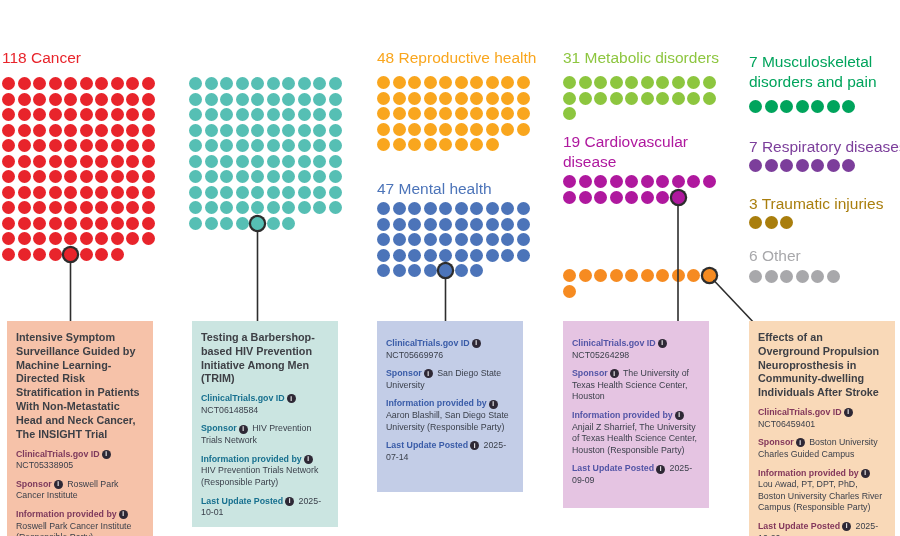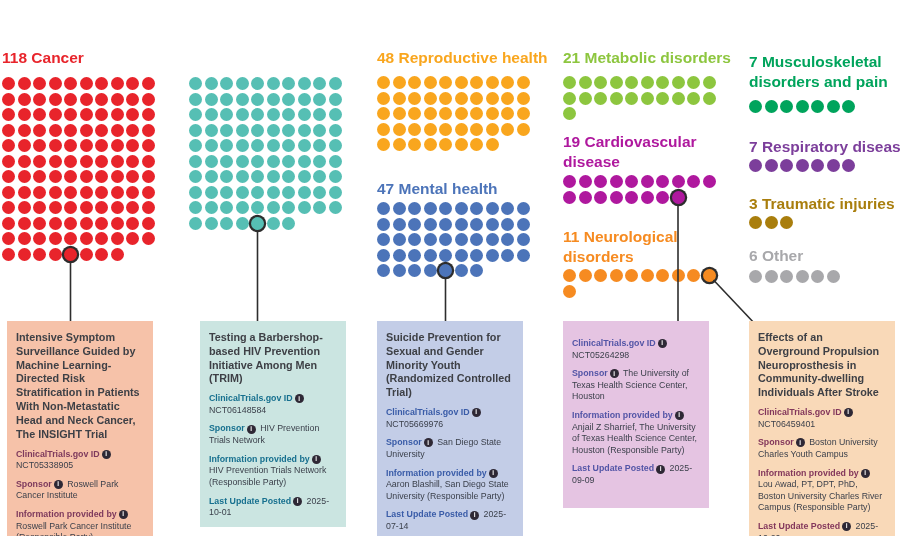--- a/index.html
+++ b/index.html
@@ -1,20 +1,20 @@
 <!DOCTYPE html>
 <html><head>
 <meta charset="utf-8">
 <style>
   html,body{margin:0;padding:0;background:#fff;}
   #stage{position:relative;width:900px;height:536px;background:#ffffff;overflow:hidden;
          font-family:"Liberation Sans",sans-serif;}
   .page-title{position:absolute;left:2px;top:4px;margin:0;font-size:23px;font-weight:700;
          color:#1c1c1c;letter-spacing:-0.2px;}
-  .cat-label{position:absolute;font-size:15.5px;font-weight:700;line-height:19.5px;width:172px;}
+  .cat-label{position:absolute;font-size:15.5px;font-weight:400;line-height:19.5px;width:172px;}
   .dot-grid{position:absolute;display:flex;flex-wrap:wrap;gap:2.5px;width:156px;}
   .dot{width:13px;height:13px;border-radius:50%;flex:0 0 auto;}
   .dot.hl{box-shadow:0 0 0 2.2px #2d2d2d;}
   svg.lines{position:absolute;left:0;top:0;pointer-events:none;}
   .card{position:absolute;top:321px;width:146px;padding:10px 9px 8px 9px;box-sizing:border-box;}
   .card-title{margin:0 0 4px 0;font-size:10.8px;font-weight:700;line-height:1.28;color:#3e4046;}
   .meta-row{margin:7px 0 0 0;font-size:8.8px;line-height:1.32;color:#3a3f4a;}
   .meta-label{font-weight:700;}
   .info-icon{display:inline-flex;align-items:center;justify-content:center;width:9px;height:9px;
          border-radius:50%;background:#2e2835;color:#fff;font-size:6.5px;font-weight:700;
@@ -23,23 +23,22 @@
 </style>
 </head>
 <body>
 
 <div id="stage">
 
 
   <div class="cat-label" style="left: 2px; top: 48px; color: rgb(232, 36, 43);">118 Cancer</div>
   <div class="cat-label" style="left: 377px; top: 48px; color: rgb(249, 166, 30);">48 Reproductive health</div>
   <div class="cat-label" style="left: 377px; top: 179px; color: rgb(76, 116, 185);">47 Mental health</div>
-  <div class="cat-label" style="left: 563px; top: 48px; width: 180px; color: rgb(141, 198, 63);">21 Metabolic disorders</div>
+  <div class="cat-label" style="left: 563px; top: 48px; width: 180px; color: rgb(141, 198, 63);">31 Metabolic disorders</div>
   <div class="cat-label" style="left: 563px; top: 132px; width: 145px; color: rgb(175, 24, 158);">19 Cardiovascular disease</div>
-  <div class="cat-label" style="left: 563px; top: 227px; width: 135px; color: rgb(246, 139, 33);">11 Neurological disorders</div>
   <div class="cat-label" style="left: 749px; top: 52px; width: 160px; color: rgb(0, 164, 92);">7 Musculoskeletal disorders and pain</div>
   <div class="cat-label" style="left: 749px; top: 137px; color: rgb(124, 62, 155);">7 Respiratory diseases</div>
   <div class="cat-label" style="left: 749px; top: 194px; color: rgb(169, 126, 13);">3 Traumatic injuries</div>
   <div class="cat-label" style="left: 749px; top: 246px; color: rgb(168, 168, 171);">6 Other</div>
 
   <div class="dot-grid" style="left:2px;top:77px;">
       <span class="dot" style="background: rgb(232, 36, 43);"></span>
       <span class="dot" style="background: rgb(232, 36, 43);"></span>
       <span class="dot" style="background: rgb(232, 36, 43);"></span>
       <span class="dot" style="background: rgb(232, 36, 43);"></span>
@@ -453,49 +452,48 @@
   </svg>
 
   <div class="card" style="left: 7px; background: rgb(246, 194, 169); min-height: 201px;">
     <p class="card-title">Intensive Symptom Surveillance Guided by Machine Learning-Directed Risk Stratification in Patients With Non-Metastatic Head and Neck Cancer, The INSIGHT Trial</p>
     <div>
         <p class="meta-row"><span class="meta-label" style="color: rgb(126, 58, 93);">ClinicalTrials.gov ID</span><span class="info-icon">i</span><span class="meta-value"> NCT05338905</span></p>
         <p class="meta-row"><span class="meta-label" style="color: rgb(126, 58, 93);">Sponsor</span><span class="info-icon">i</span><span class="meta-value"> Roswell Park Cancer Institute</span></p>
         <p class="meta-row"><span class="meta-label" style="color: rgb(126, 58, 93);">Information provided by</span><span class="info-icon">i</span><span class="meta-value"> Roswell Park Cancer Institute (Responsible Party)</span></p>
       </div>
   </div>
-  <div class="card" style="left: 200px; background: rgb(203, 229, 225); min-height: 162px;">
+  <div class="card" style="left: 192px; background: rgb(203, 229, 225); min-height: 162px;">
     <p class="card-title">Testing a Barbershop-based HIV Prevention Initiative Among Men (TRIM)</p>
     <div>
         <p class="meta-row"><span class="meta-label" style="color: rgb(23, 112, 143);">ClinicalTrials.gov ID</span><span class="info-icon">i</span><span class="meta-value"> NCT06148584</span></p>
         <p class="meta-row"><span class="meta-label" style="color: rgb(23, 112, 143);">Sponsor</span><span class="info-icon">i</span><span class="meta-value"> HIV Prevention Trials Network</span></p>
         <p class="meta-row"><span class="meta-label" style="color: rgb(23, 112, 143);">Information provided by</span><span class="info-icon">i</span><span class="meta-value"> HIV Prevention Trials Network (Responsible Party)</span></p>
         <p class="meta-row"><span class="meta-label" style="color: rgb(23, 112, 143);">Last Update Posted</span><span class="info-icon">i</span><span class="meta-value"> 2025-10-01</span></p>
       </div>
   </div>
   <div class="card" style="left: 377px; background: rgb(195, 205, 231); min-height: 171px;">
-    <p class="card-title">Suicide Prevention for Sexual and Gender Minority Youth (Randomized Controlled Trial)</p>
     <div>
         <p class="meta-row"><span class="meta-label" style="color: rgb(58, 92, 168);">ClinicalTrials.gov ID</span><span class="info-icon">i</span><span class="meta-value"> NCT05669976</span></p>
         <p class="meta-row"><span class="meta-label" style="color: rgb(58, 92, 168);">Sponsor</span><span class="info-icon">i</span><span class="meta-value"> San Diego State University</span></p>
         <p class="meta-row"><span class="meta-label" style="color: rgb(58, 92, 168);">Information provided by</span><span class="info-icon">i</span><span class="meta-value"> Aaron Blashill, San Diego State University (Responsible Party)</span></p>
         <p class="meta-row"><span class="meta-label" style="color: rgb(58, 92, 168);">Last Update Posted</span><span class="info-icon">i</span><span class="meta-value"> 2025-07-14</span></p>
       </div>
   </div>
   <div class="card" style="left: 563px; background: rgb(229, 196, 226); min-height: 187px;">
     <div>
         <p class="meta-row"><span class="meta-label" style="color: rgb(83, 85, 166);">ClinicalTrials.gov ID</span><span class="info-icon">i</span><span class="meta-value"> NCT05264298</span></p>
         <p class="meta-row"><span class="meta-label" style="color: rgb(83, 85, 166);">Sponsor</span><span class="info-icon">i</span><span class="meta-value"> The University of Texas Health Science Center, Houston</span></p>
         <p class="meta-row"><span class="meta-label" style="color: rgb(83, 85, 166);">Information provided by</span><span class="info-icon">i</span><span class="meta-value"> Anjail Z Sharrief, The University of Texas Health Science Center, Houston (Responsible Party)</span></p>
         <p class="meta-row"><span class="meta-label" style="color: rgb(83, 85, 166);">Last Update Posted</span><span class="info-icon">i</span><span class="meta-value"> 2025-09-09</span></p>
       </div>
   </div>
   <div class="card" style="left: 749px; background: rgb(249, 217, 184); min-height: 193px;">
     <p class="card-title">Effects of an Overground Propulsion Neuroprosthesis in Community-dwelling Individuals After Stroke</p>
     <div>
         <p class="meta-row"><span class="meta-label" style="color: rgb(131, 55, 91);">ClinicalTrials.gov ID</span><span class="info-icon">i</span><span class="meta-value"> NCT06459401</span></p>
-        <p class="meta-row"><span class="meta-label" style="color: rgb(131, 55, 91);">Sponsor</span><span class="info-icon">i</span><span class="meta-value"> Boston University Charles Youth Campus</span></p>
+        <p class="meta-row"><span class="meta-label" style="color: rgb(131, 55, 91);">Sponsor</span><span class="info-icon">i</span><span class="meta-value"> Boston University Charles Guided Campus</span></p>
         <p class="meta-row"><span class="meta-label" style="color: rgb(131, 55, 91);">Information provided by</span><span class="info-icon">i</span><span class="meta-value"> Lou Awad, PT, DPT, PhD, Boston University Charles River Campus (Responsible Party)</span></p>
         <p class="meta-row"><span class="meta-label" style="color: rgb(131, 55, 91);">Last Update Posted</span><span class="info-icon">i</span><span class="meta-value"> 2025-10-20</span></p>
       </div>
   </div>
 
 </div>
 
 </body></html>

